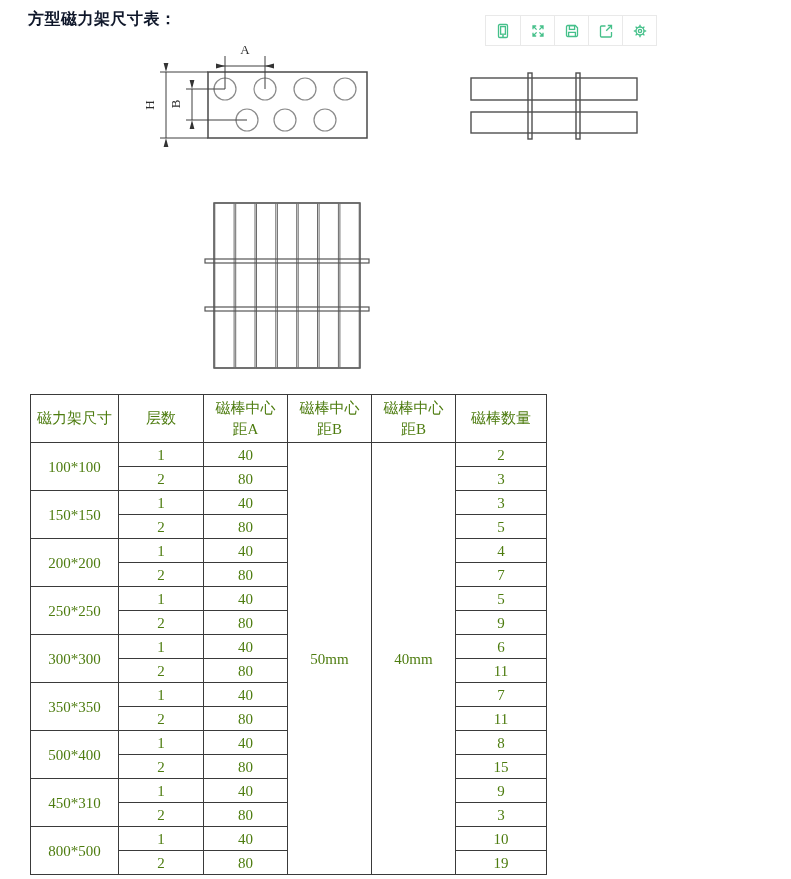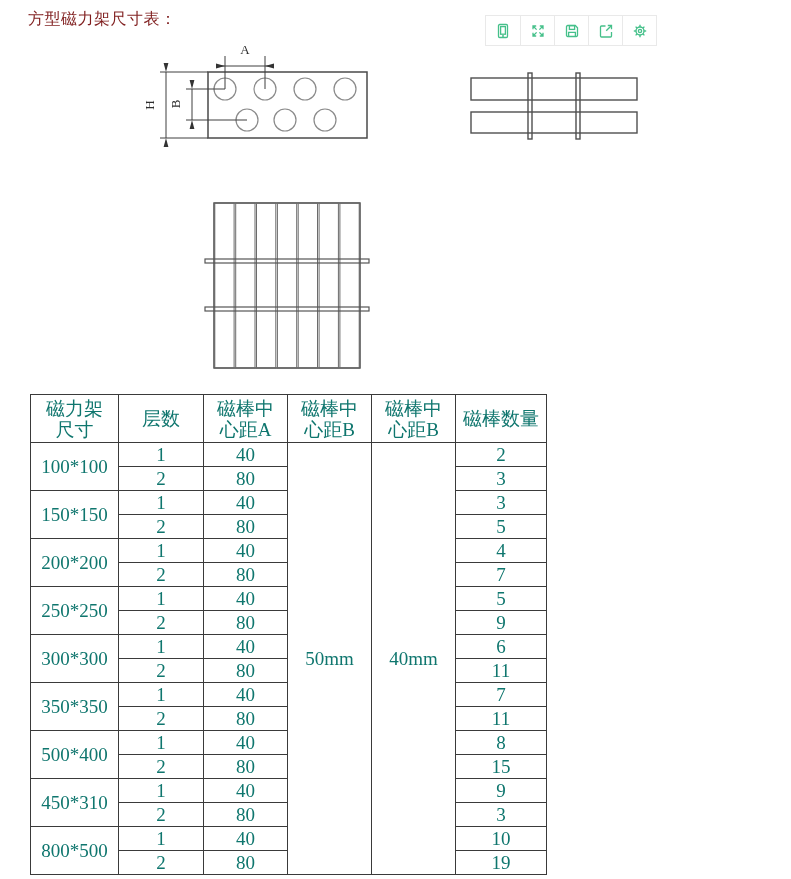--- a/index.html
+++ b/index.html
@@ -3,21 +3,21 @@
 <meta charset="utf-8">
 <style>
   * { margin:0; padding:0; box-sizing:border-box; }
   html,body { background:#fff; }
   body {
     width:791px; height:879px; position:relative; overflow:hidden;
     font-family:"Liberation Serif","DejaVu Serif",serif;
   }
   .page-title {
     position:absolute; left:28px; top:9px;
-    font-size:16px; font-weight:normal; color:#7f1d1d; letter-spacing:.5px;
+    font-size:16px; font-weight:bold; color:#0f172a; letter-spacing:.5px;
   }
   
   .toolbar {
     position:absolute; left:485px; top:15px; display:flex;
     border:1px solid #e9e9e9; background:#fff;
   }
   .tb-btn {
     width:34px; height:29px; display:flex; align-items:center; justify-content:center;
     background:#fff; border:none; border-left:1px solid #e9e9e9; cursor:pointer; padding:0;
   }
@@ -26,21 +26,21 @@
   
   .drawing { position:absolute; }
   .d-front { left:140px; top:42px; }
   .d-side  { left:465px; top:66px; }
   .d-top   { left:200px; top:198px; }
   .dim-text { font-family:"Liberation Serif","DejaVu Serif",serif; font-size:13px; fill:#2e2e2e; }
   
   .spec-table {
     position:absolute; left:30px; top:394px;
     border-collapse:collapse; table-layout:fixed;
-    font-size:19px; color:#0f766e; text-align:center;
+    font-size:15px; color:#4d7c0f; text-align:center;
   }
   .spec-table th, .spec-table td {
     border:1px solid #3a3a3a; font-weight:normal; padding:0 6px;
     text-align:center; vertical-align:middle; overflow:hidden;
   }
   .spec-table th { height:48px; line-height:21px; }
   .spec-table td { height:24px; line-height:22px; }
 </style>
 </head>
 <body>

